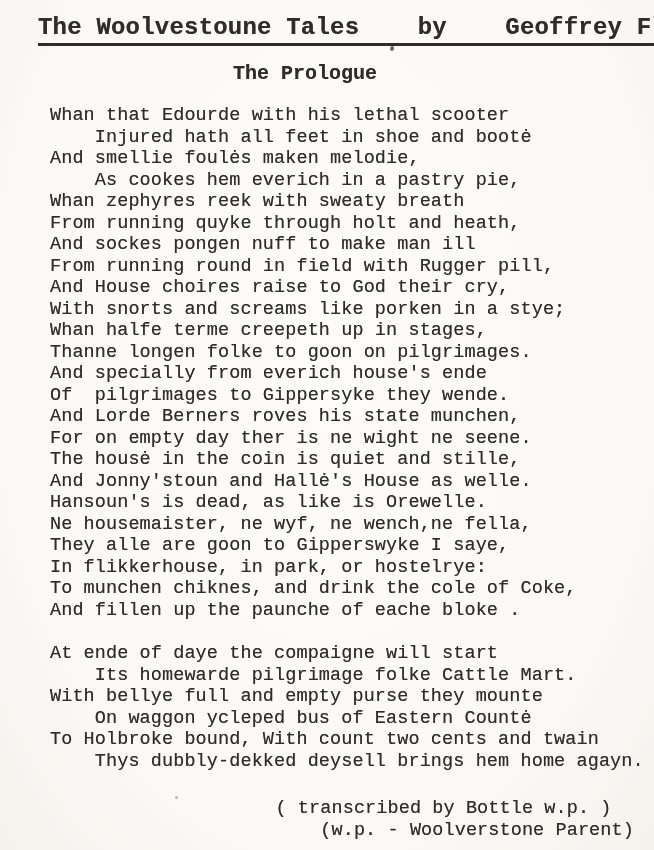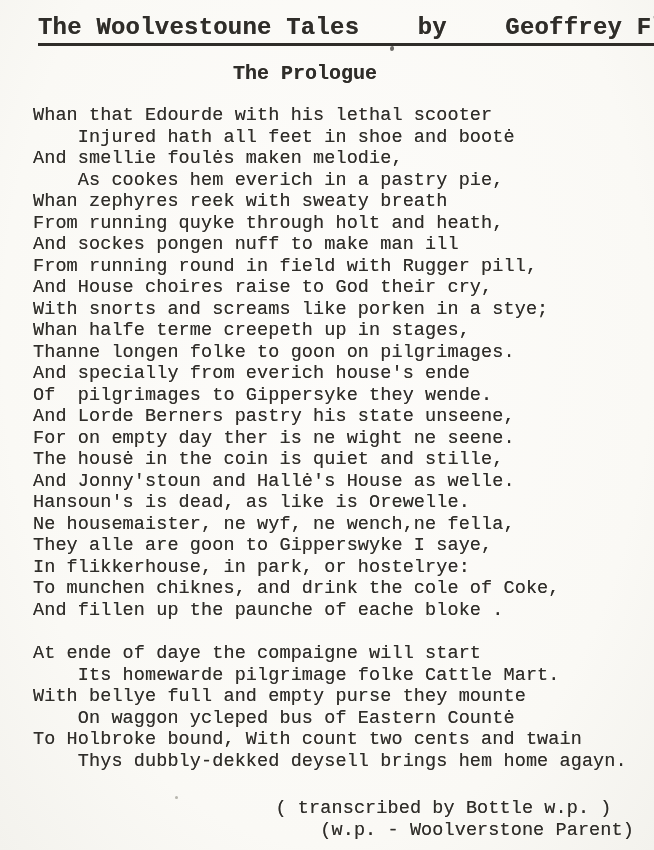--- a/index.html
+++ b/index.html
@@ -31,21 +31,21 @@
     padding-bottom: 2px;
     padding-right: 14px;
   }
   .subtitle {
     margin: 16px 0 0 233px;
     font-size: 20px;
     font-weight: bold;
     white-space: pre;
   }
   .stanza {
-    margin-left: 33px;
+    margin-left: 50px;
     margin-top: 0;
   }
   .stanza-1 { margin-top: 20px; }
   .stanza-2 { margin-top: 22px; }
   .poem-line {
     white-space: pre;
     font-size: 18.5px;
     line-height: 21.5px;
     letter-spacing: 0.1px;
   }
@@ -96,21 +96,21 @@
     <div class="poem-line">Whan zephyres reek with sweaty breath</div>
     <div class="poem-line">From running quyke through holt and heath,</div>
     <div class="poem-line">And sockes pongen nuff to make man ill</div>
     <div class="poem-line">From running round in field with Rugger pill,</div>
     <div class="poem-line">And House choires raise to God their cry,</div>
     <div class="poem-line">With snorts and screams like porken in a stye;</div>
     <div class="poem-line">Whan halfe terme creepeth up in stages,</div>
     <div class="poem-line">Thanne longen folke to goon on pilgrimages.</div>
     <div class="poem-line">And specially from everich house's ende</div>
     <div class="poem-line">Of  pilgrimages to Gippersyke they wende.</div>
-    <div class="poem-line">And Lorde Berners pastry his state unseene,</div>
+    <div class="poem-line">And Lorde Berners roves his state munchen,</div>
     <div class="poem-line">For on empty day ther is ne wight ne seene.</div>
     <div class="poem-line">The housė in the coin is quiet and stille,</div>
     <div class="poem-line">And Jonny'stoun and Hallė's House as welle.</div>
     <div class="poem-line">Hansoun's is dead, as like is Orewelle.</div>
     <div class="poem-line">Ne housemaister, ne wyf, ne wench,ne fella,</div>
     <div class="poem-line">They alle are goon to Gipperswyke I saye,</div>
     <div class="poem-line">In flikkerhouse, in park, or hostelrye:</div>
     <div class="poem-line">To munchen chiknes, and drink the cole of Coke,</div>
     <div class="poem-line">And fillen up the paunche of eache bloke .</div>
   </div>

